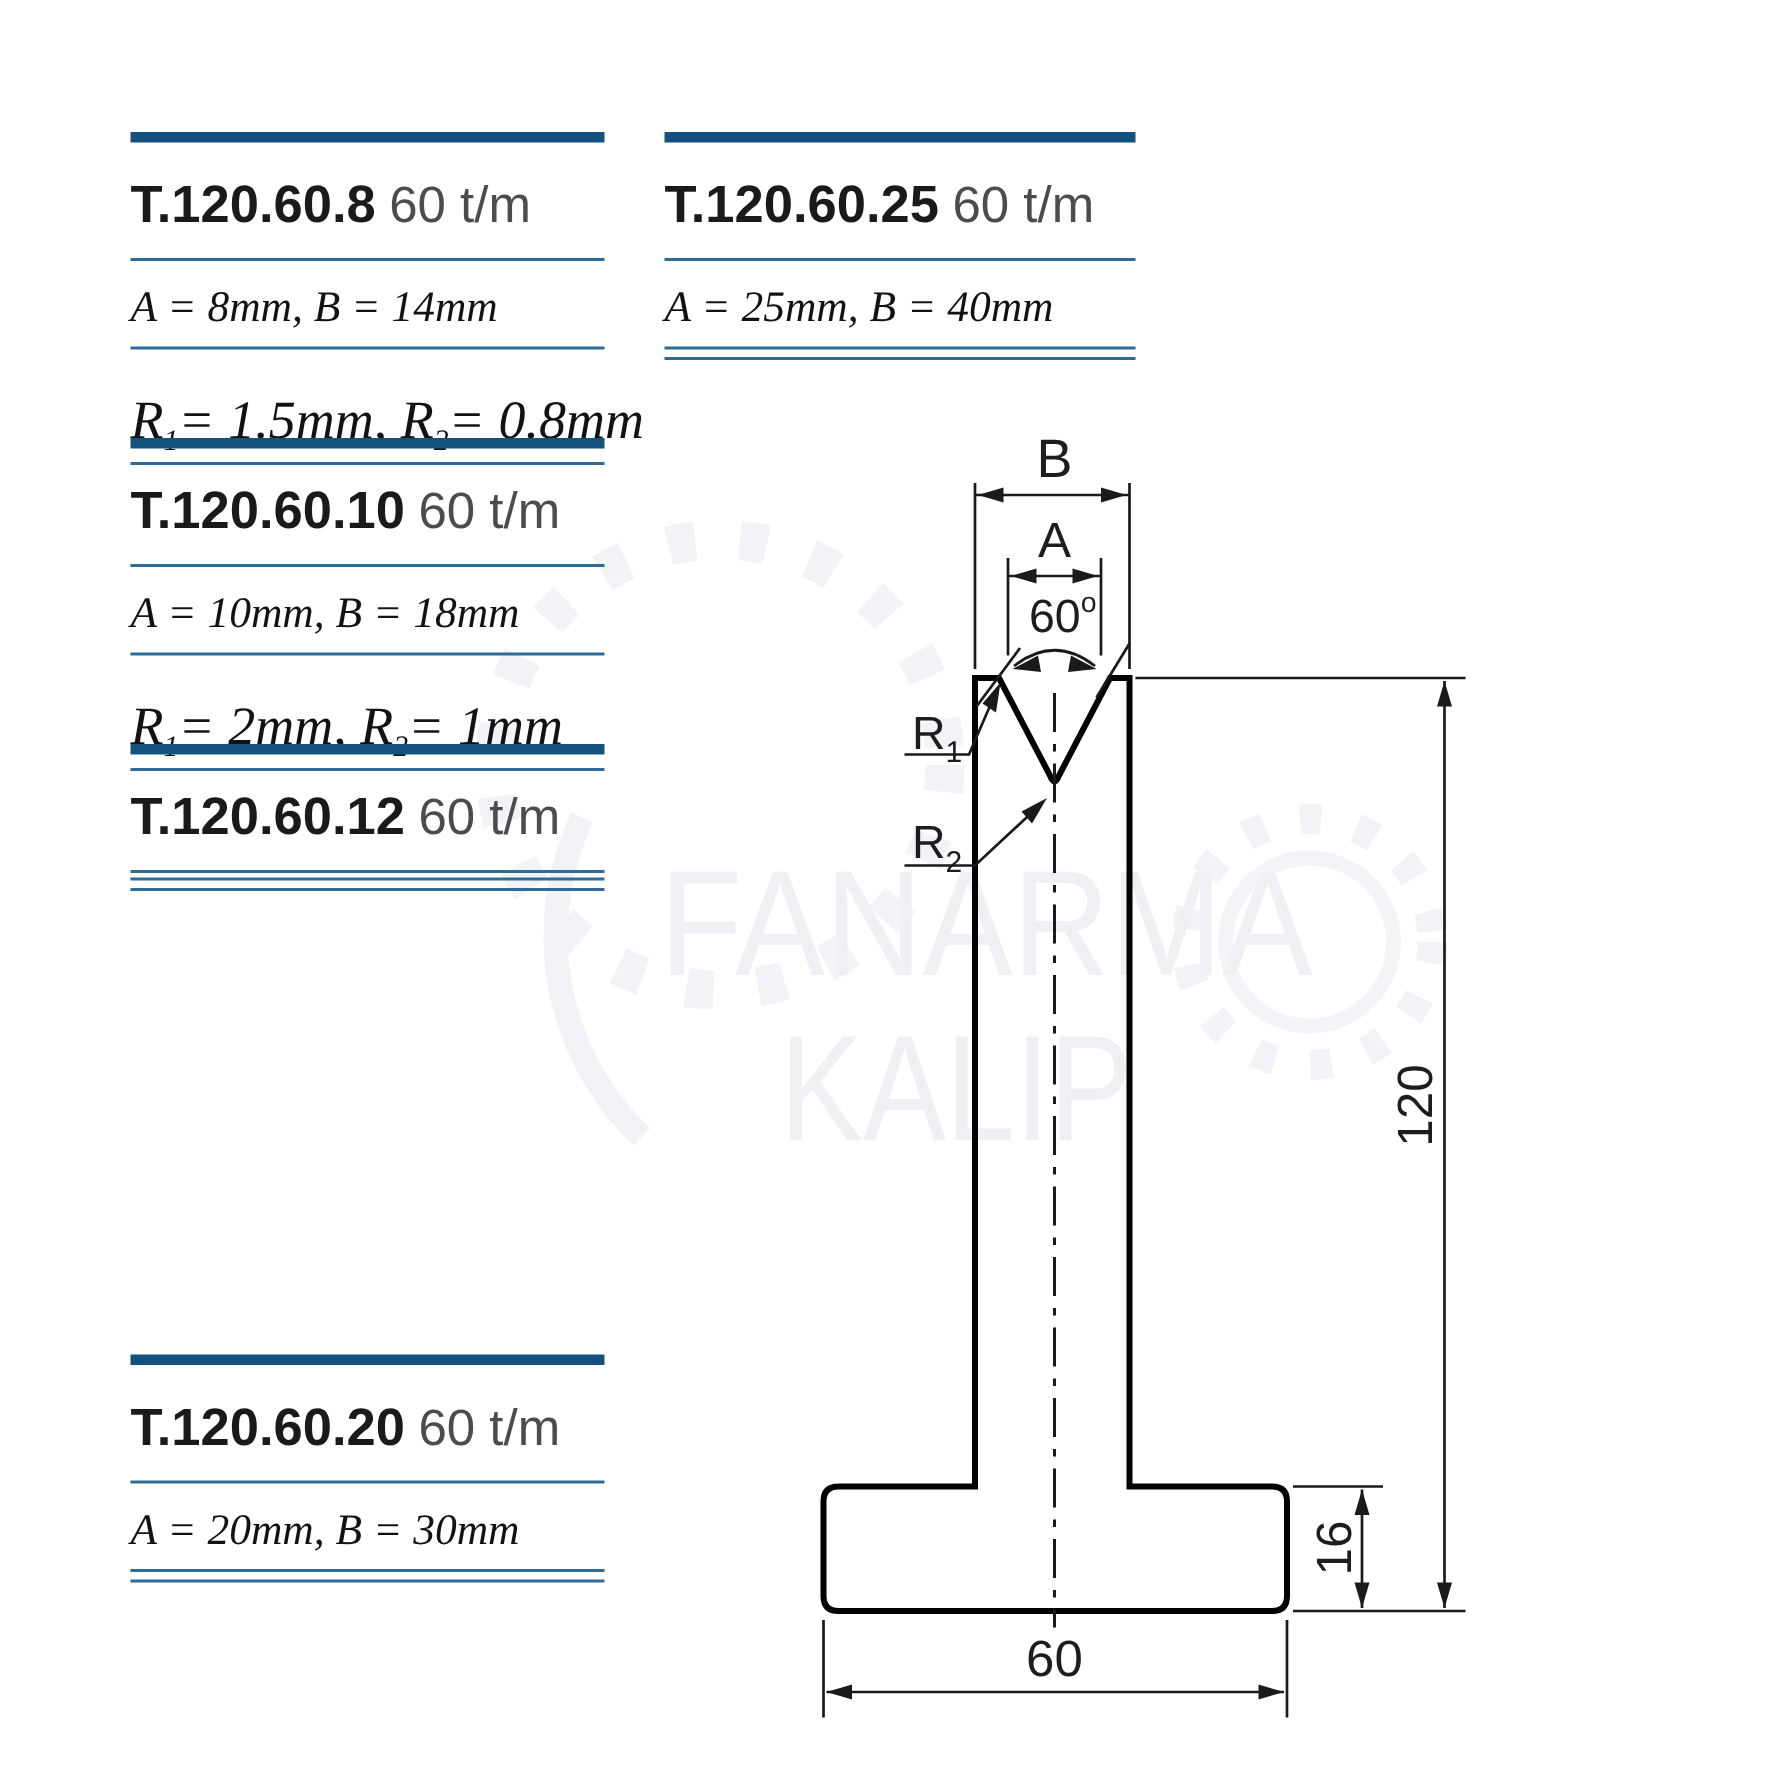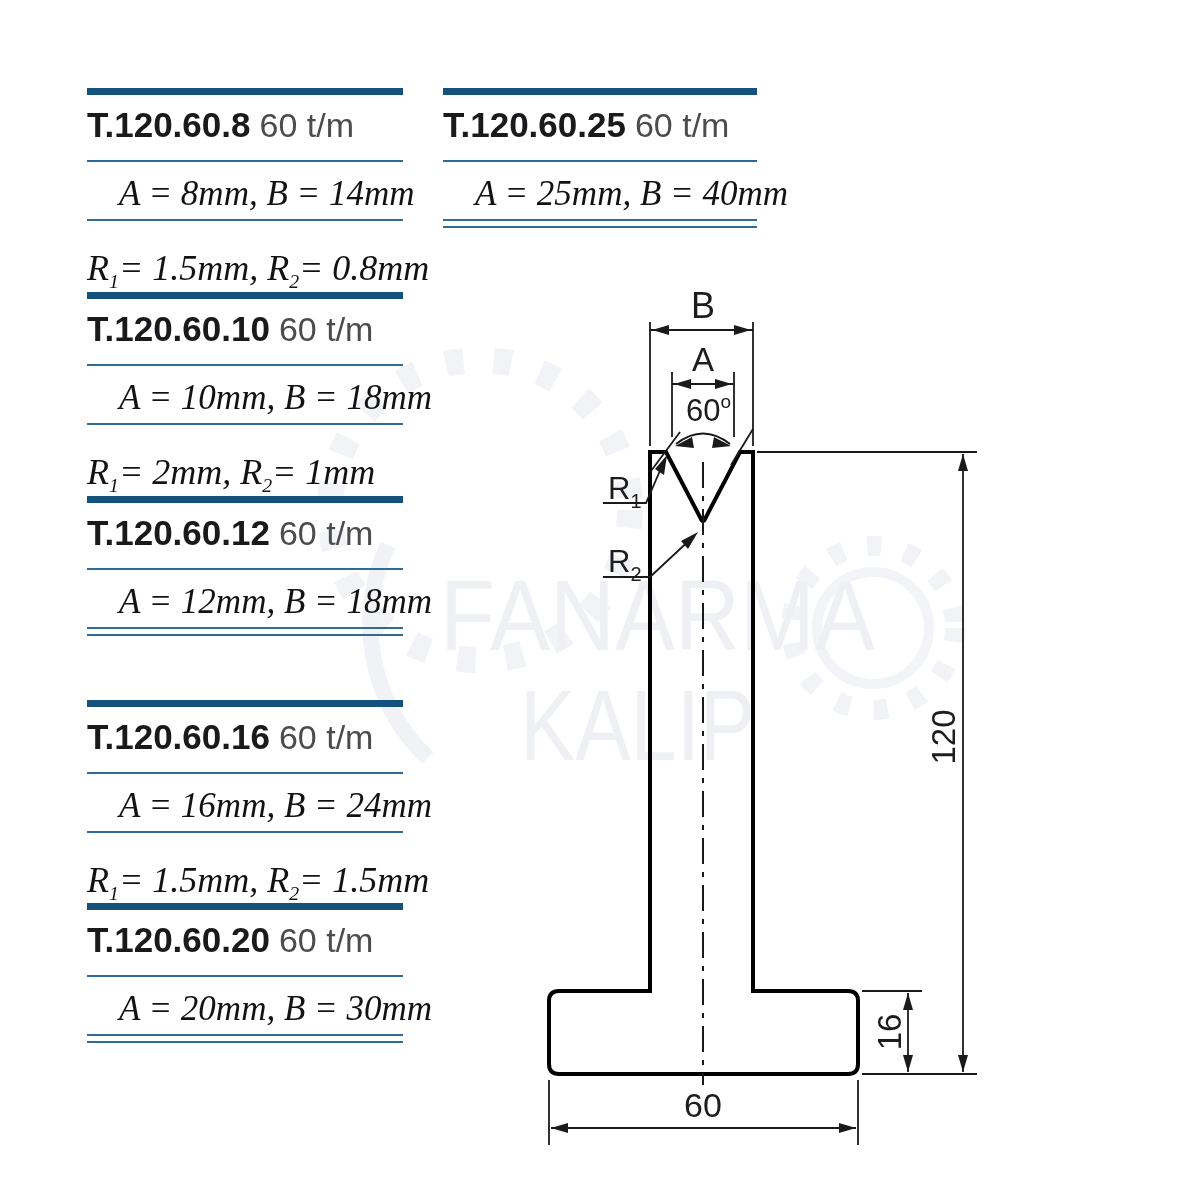--- a/index.html
+++ b/index.html
@@ -3,26 +3,26 @@
 <meta charset="utf-8">
 <style>
   html,body{margin:0;padding:0;background:#ffffff;}
   .page{position:relative;width:1181px;height:1181px;background:#ffffff;overflow:hidden;
         font-family:"Liberation Sans",sans-serif;}
   .watermark-svg{position:absolute;left:0;top:0;z-index:0;}
   .spec-block{position:absolute;width:316px;z-index:1;}
   .spec-block.right{width:314px;}
   .bar{height:7px;background:#15517d;}
   .sep{height:2px;background:#2f6b99;}
-  .title-row{margin-top:8px;line-height:44px;white-space:nowrap;}
+  .title-row{margin-top:20px;line-height:44px;white-space:nowrap;}
   .model{font-size:35px;font-weight:bold;color:#1a1a1c;letter-spacing:0px;}
   .ton{font-size:34px;font-weight:normal;color:#4c4c4e;margin-left:9px;}
   .sep1{margin-top:6px;}
   .dims{margin-top:9px;line-height:45px;font-family:"Liberation Serif",serif;
-        font-style:italic;font-size:35px;color:#121212;white-space:nowrap;margin-left:32px;}
+        font-style:italic;font-size:29px;color:#121212;white-space:nowrap;}
   .sep2{margin-top:3px;}
   .radii{margin-top:24px;line-height:46px;font-family:"Liberation Serif",serif;
         font-style:italic;font-size:36px;color:#121212;white-space:nowrap;}
   .radii sub{font-size:0.55em;vertical-align:-0.4em;line-height:0;}
   .sep3{margin-top:5px;}
   .drawing-svg{position:absolute;left:520px;top:280px;z-index:1;}
   .dim-line{stroke:#1a1a1a;stroke-width:1.8;fill:none;}
   .thick-line{stroke:#000;stroke-width:4;fill:none;}
   .arrow{fill:#1a1a1a;stroke:none;}
   .dim-text{font-family:"Liberation Sans",sans-serif;fill:#1d1d1f;}
@@ -68,36 +68,24 @@
     <div class="radii"><span>R</span><sub>1</sub><span>= 2mm, R</span><sub>2</sub><span>= 1mm</span></div>
     <div class="sep sep3"></div>
   </div>
 
   <div class="spec-block" style="left:87px;top:496px">
     <div class="bar"></div>
     <div class="title-row">
       <span class="model">T.120.60.12</span><span class="ton">60 t/m</span>
     </div>
     <div class="sep sep1"></div>
-    <div class="dims">A = 12mm, B = 18mm</div>
     <div class="sep sep2"></div>
     <div class="sep sep3"></div>
   </div>
 
-  <div class="spec-block" style="left:87px;top:700px">
-    <div class="bar"></div>
-    <div class="title-row">
-      <span class="model">T.120.60.16</span><span class="ton">60 t/m</span>
-    </div>
-    <div class="sep sep1"></div>
-    <div class="dims">A = 16mm, B = 24mm</div>
-    <div class="sep sep2"></div>
-    <div class="radii"><span>R</span><sub>1</sub><span>= 1.5mm, R</span><sub>2</sub><span>= 1.5mm</span></div>
-    <div class="sep sep3"></div>
-  </div>
 
   <div class="spec-block" style="left:87px;top:903px">
     <div class="bar"></div>
     <div class="title-row">
       <span class="model">T.120.60.20</span><span class="ton">60 t/m</span>
     </div>
     <div class="sep sep1"></div>
     <div class="dims">A = 20mm, B = 30mm</div>
     <div class="sep sep2"></div>
     <div class="sep sep3"></div>

